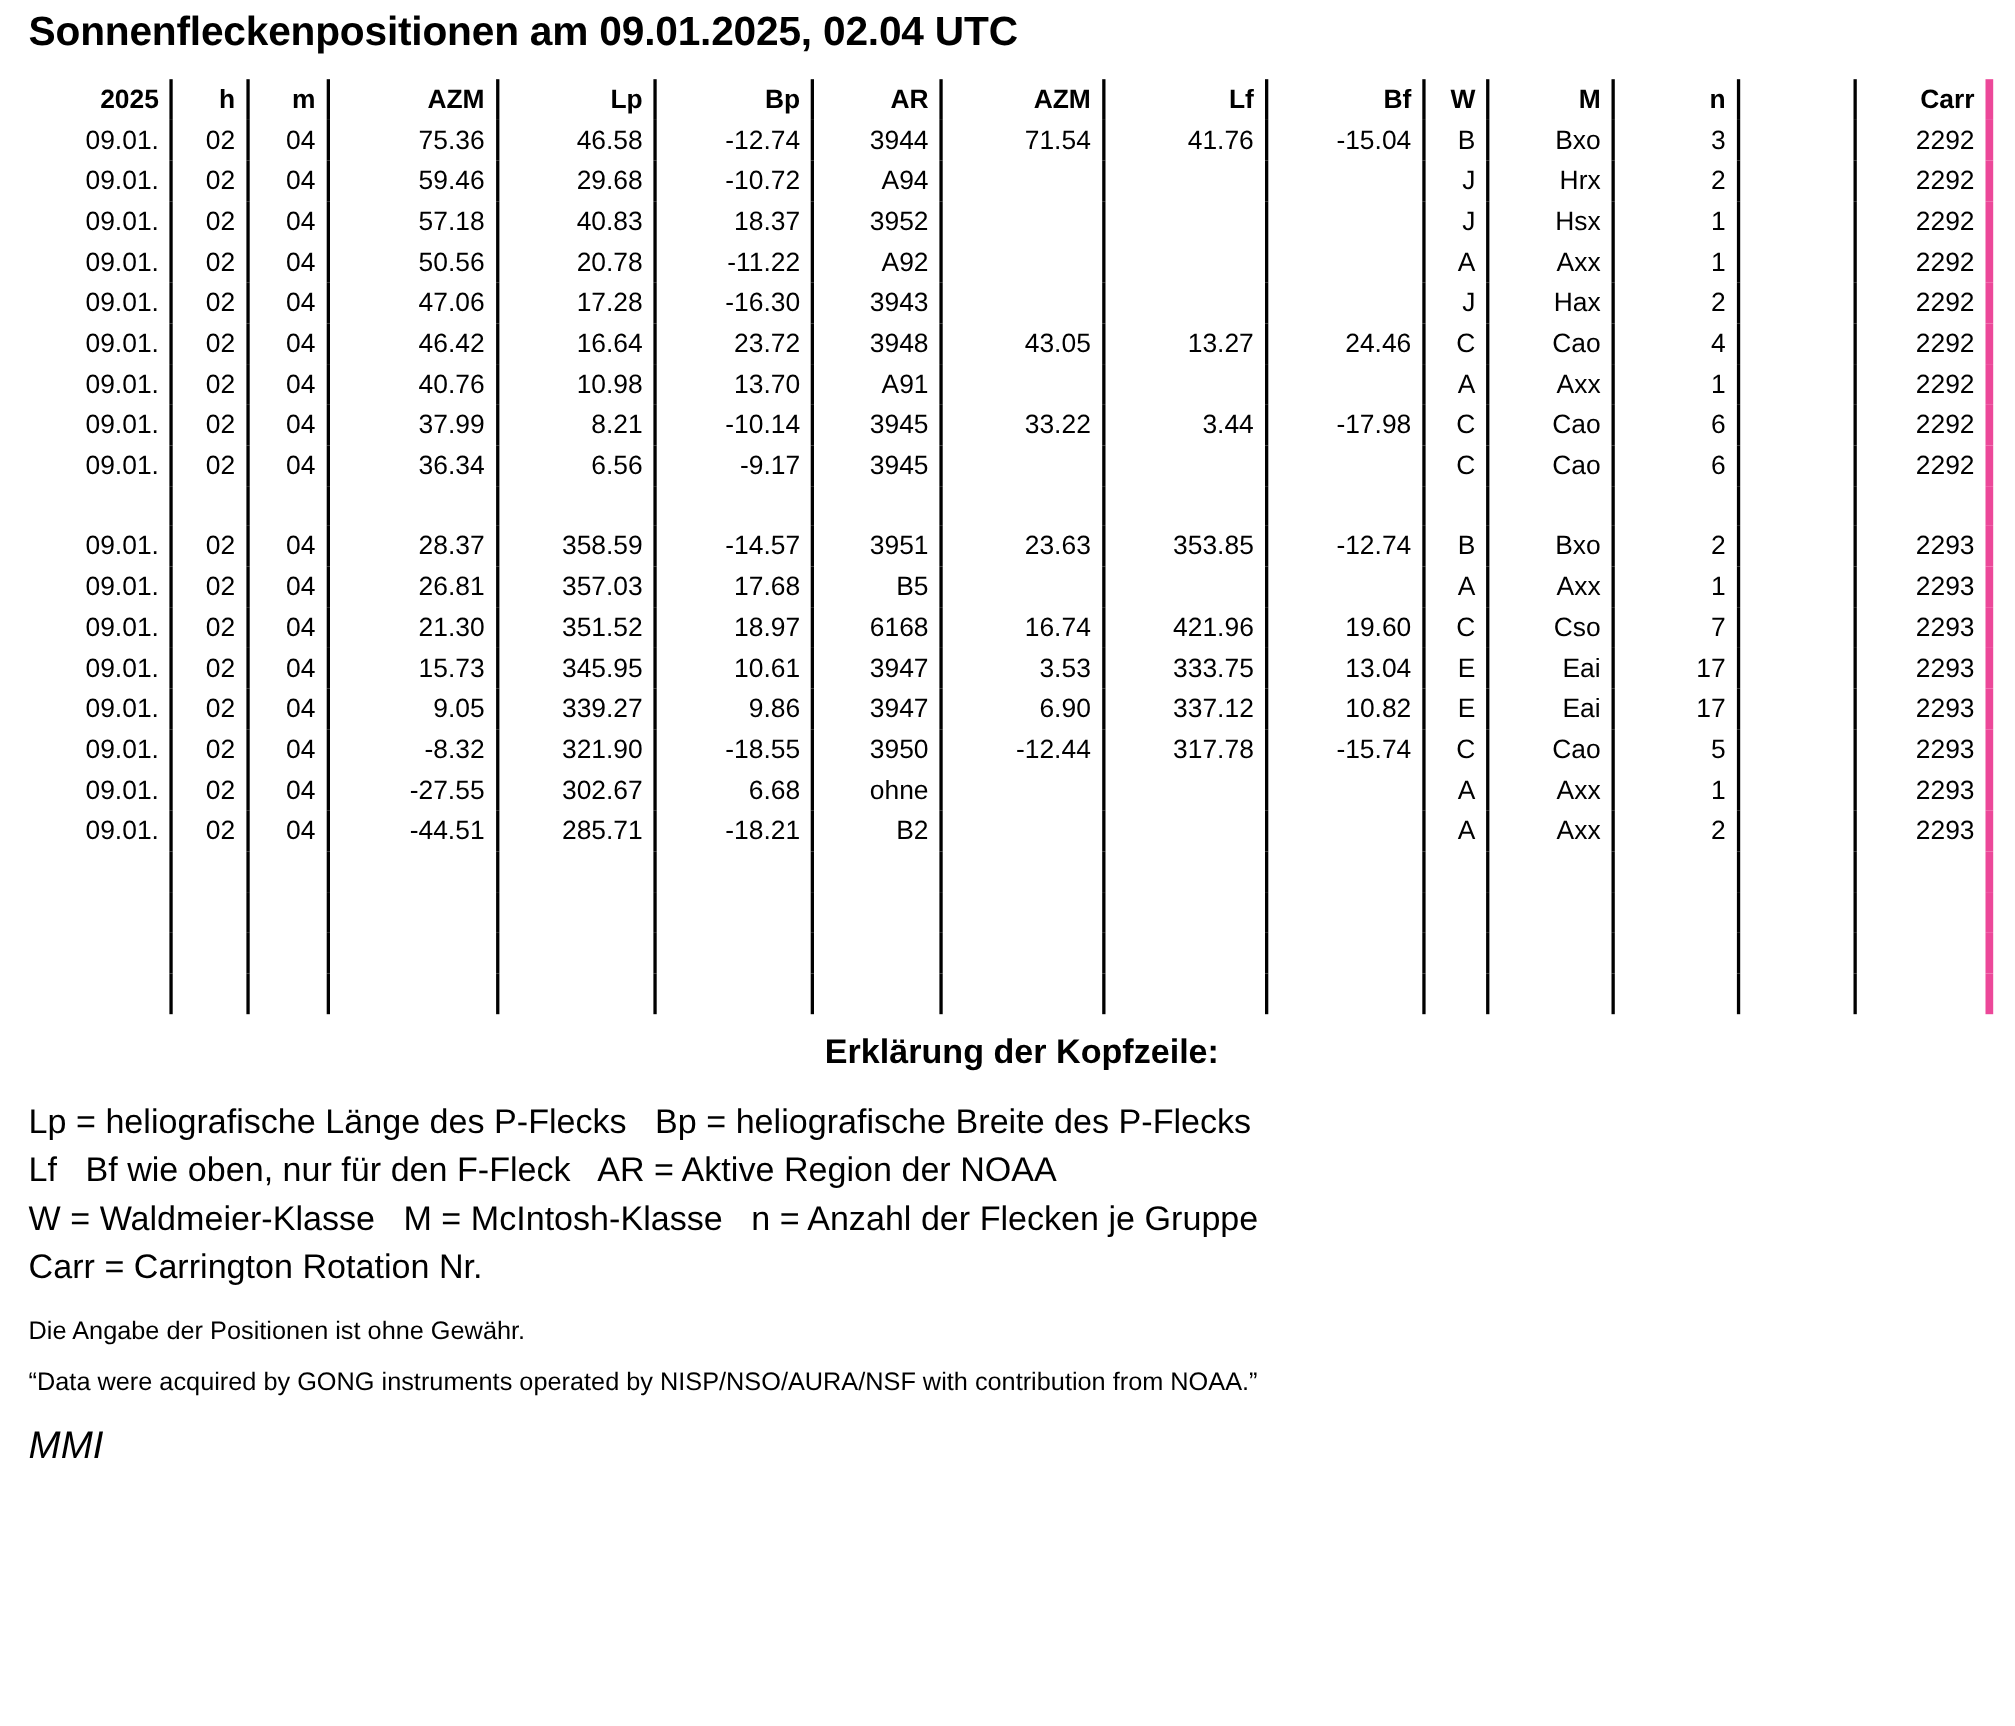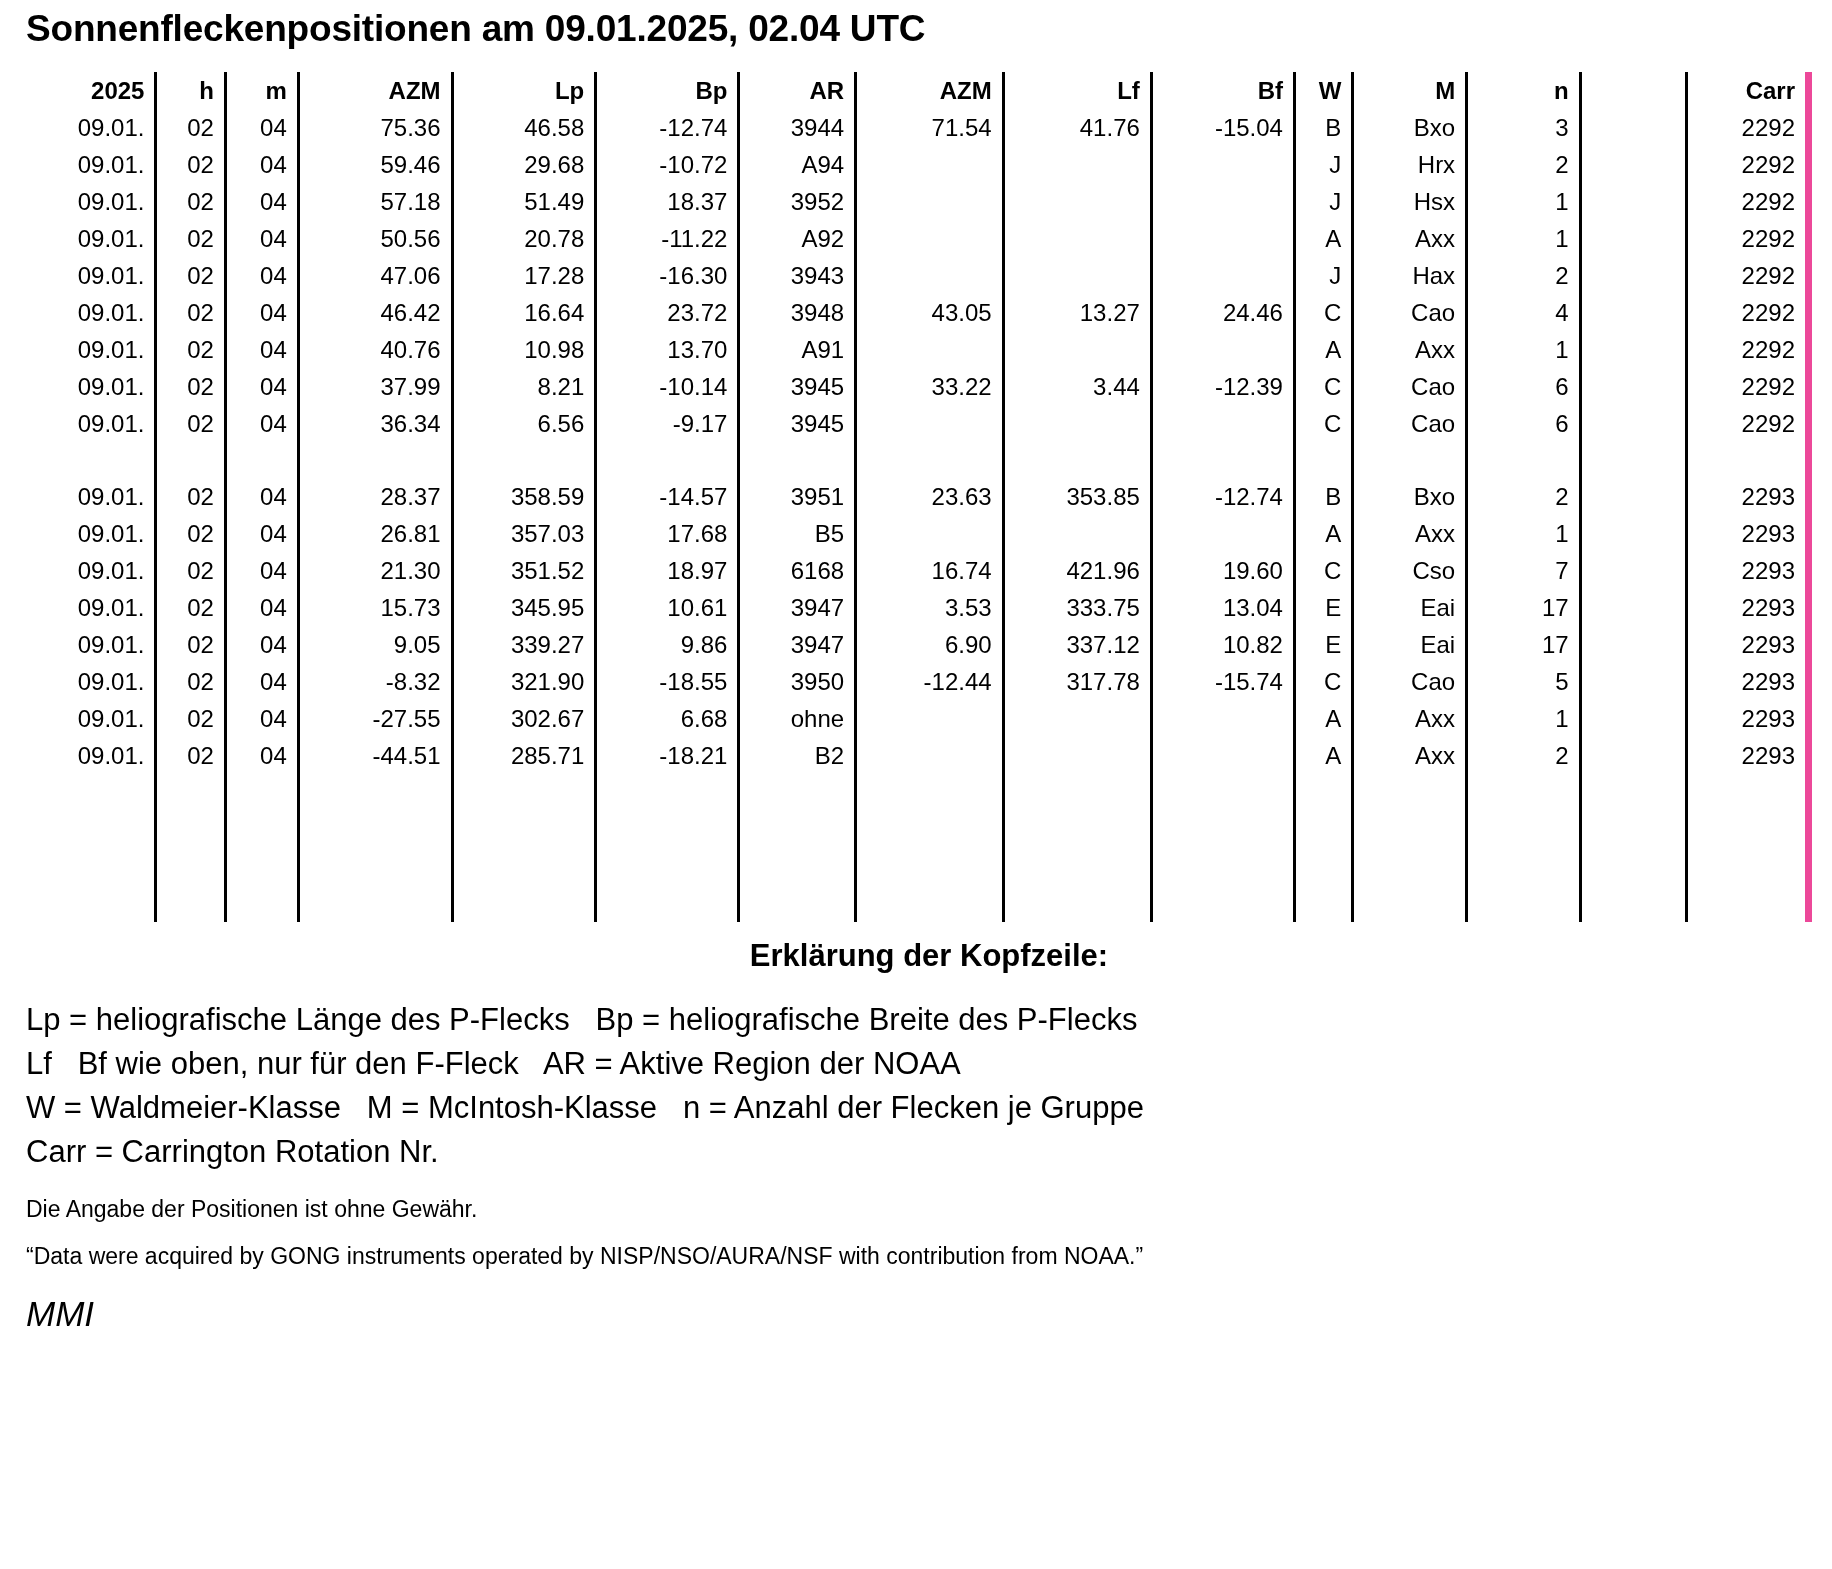--- a/index.html
+++ b/index.html
@@ -179,21 +179,21 @@
             <td class="vl center">Hrx</td>
             <td class="vl">2</td>
             <td class="vl"></td>
             <td class="vl vr">2292</td>
           </tr>
           <tr>
             <td class="center">09.01.</td>
             <td class="vl center">02</td>
             <td class="vl center">04</td>
             <td class="vl">57.18</td>
-            <td class="vl">51.49</td>
+            <td class="vl">40.83</td>
             <td class="vl">18.37</td>
             <td class="vl">3952</td>
             <td class="vl"></td>
             <td class="vl"></td>
             <td class="vl"></td>
             <td class="vl center">J</td>
             <td class="vl center">Hsx</td>
             <td class="vl">1</td>
             <td class="vl"></td>
             <td class="vl vr">2292</td>
@@ -269,21 +269,21 @@
           <tr>
             <td class="center">09.01.</td>
             <td class="vl center">02</td>
             <td class="vl center">04</td>
             <td class="vl">37.99</td>
             <td class="vl bold">8.21</td>
             <td class="vl bold">-10.14</td>
             <td class="vl">3945</td>
             <td class="vl">33.22</td>
             <td class="vl bold">3.44</td>
-            <td class="vl bold">-12.39</td>
+            <td class="vl bold">-17.98</td>
             <td class="vl center">C</td>
             <td class="vl center">Cao</td>
             <td class="vl">6</td>
             <td class="vl"></td>
             <td class="vl vr">2292</td>
           </tr>
           <tr>
             <td class="center">09.01.</td>
             <td class="vl center">02</td>
             <td class="vl center">04</td>

